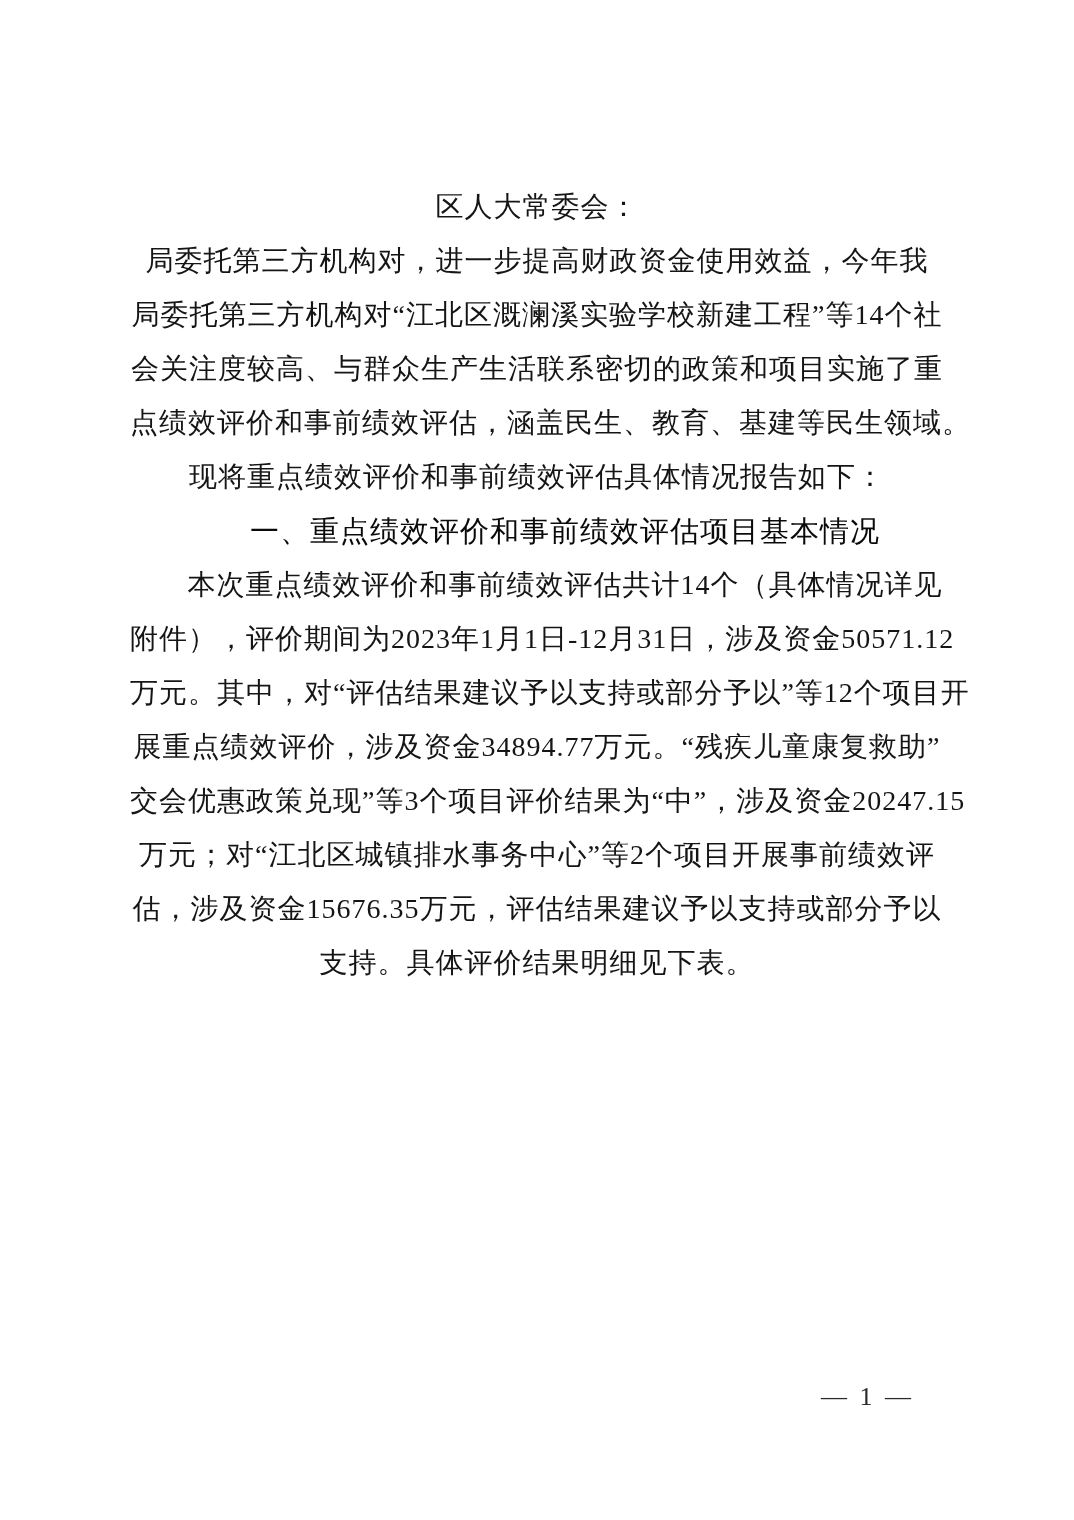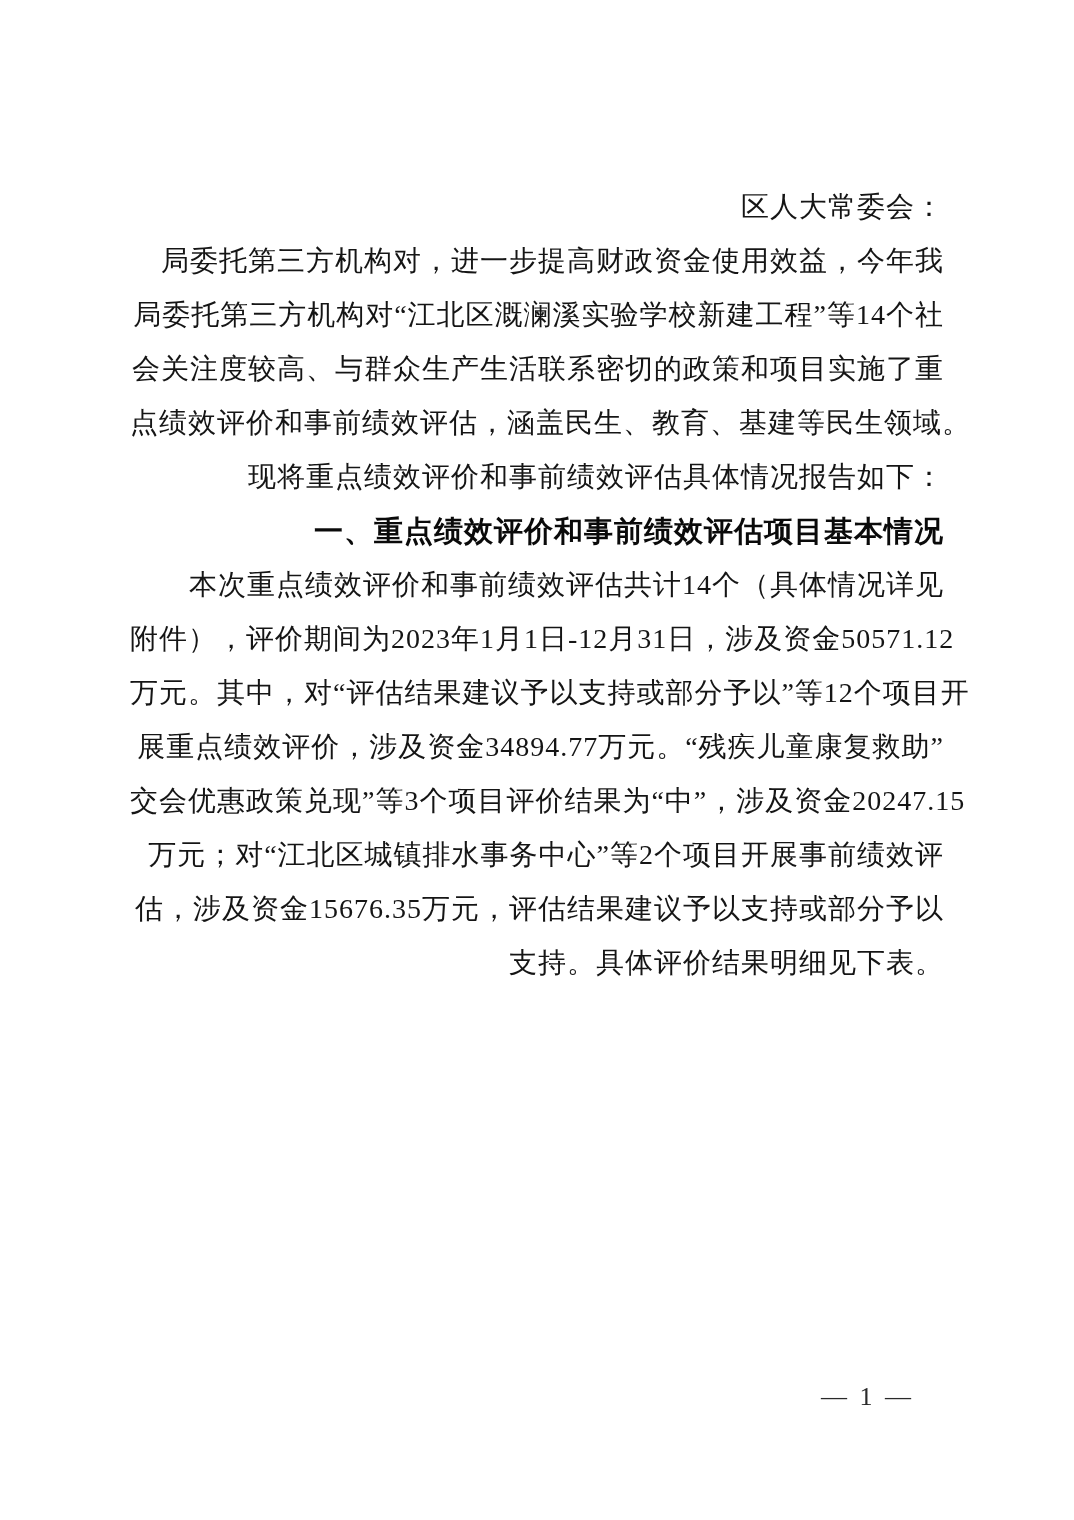--- a/index.html
+++ b/index.html
@@ -17,26 +17,26 @@
     left: 130px;
     top: 180px;
     width: 814px;
   }
   .line {
     height: 54px;
     line-height: 54px;
     font-size: 28px;
     letter-spacing: 1px;
     white-space: nowrap;
-    text-align: right;
+    text-align: center;
   }
   .indent { text-indent: 56px; }
   .heading-line {
     font-family: "Liberation Sans", "DejaVu Sans", sans-serif;
-    font-weight: bold;
+    font-weight: normal;
     font-size: 29px;
     letter-spacing: 1px;
     color: #0a0a0a;
   }
   .footer {
     position: absolute;
     top: 1382px;
     right: 160px;
     font-size: 26px;
     letter-spacing: 3px;

